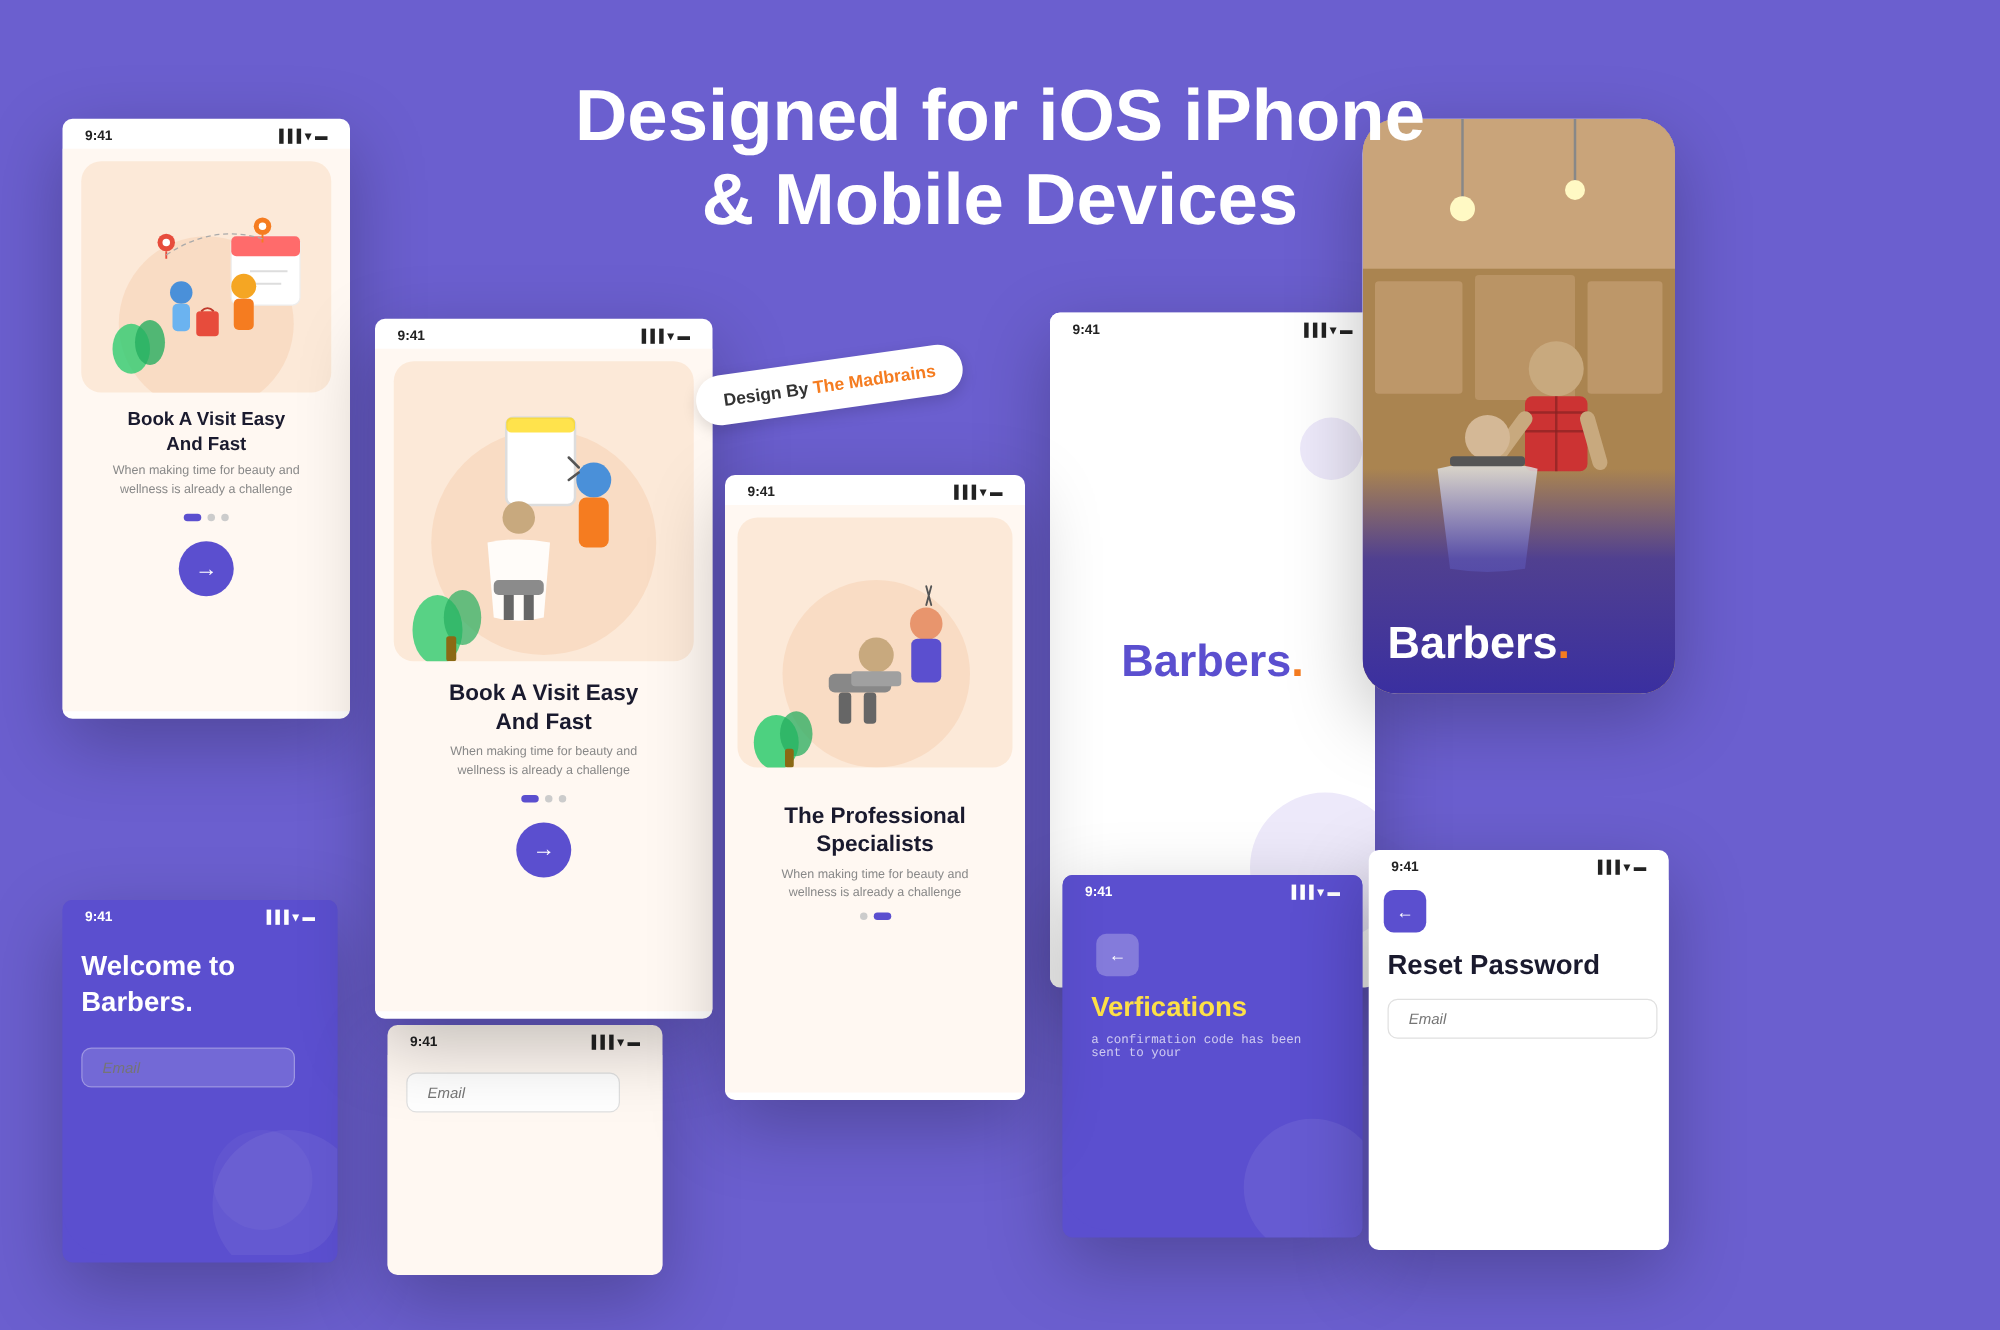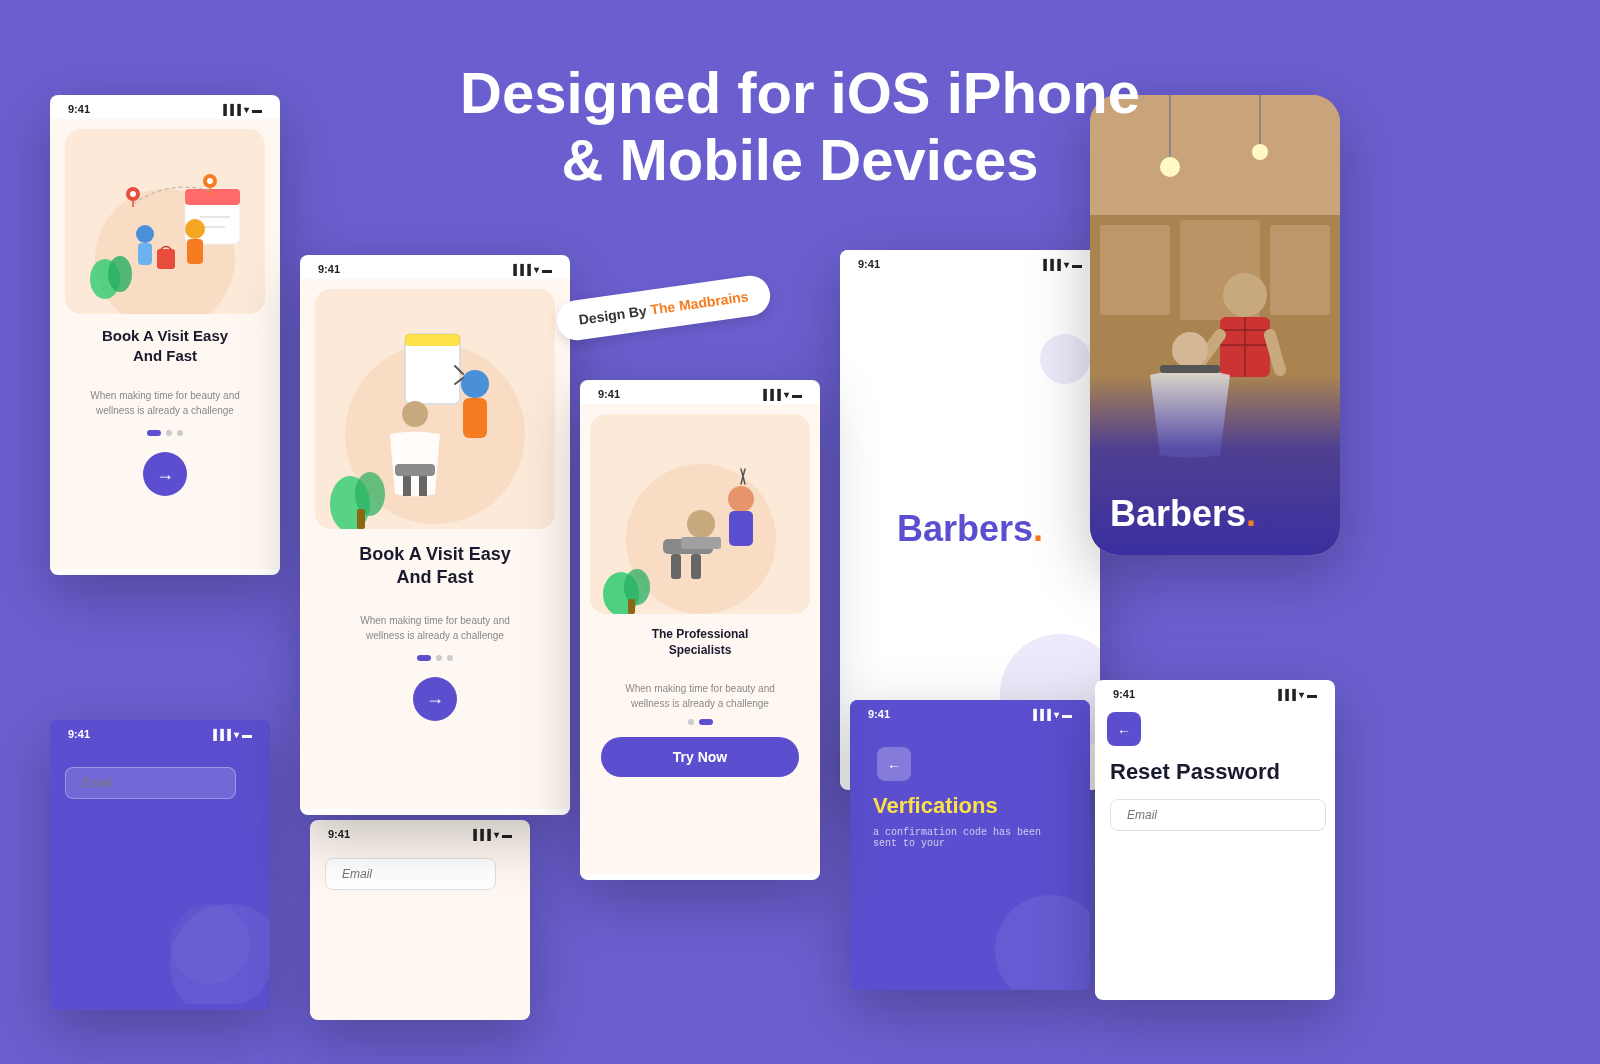--- a/index.html
+++ b/index.html
@@ -187,21 +187,21 @@
       font-weight: 700;
       color: #1a1a2e;
       text-align: center;
       margin-top: 14px;
       line-height: 1.3;
     }
     .phone-text-sub {
       font-size: 10px;
       color: #888;
       text-align: center;
-      margin-top: 23px;
+      margin-top: 4px;
       line-height: 1.5;
     }
 
     .dots {
       display: flex;
       gap: 5px;
       margin-top: 12px;
       justify-content: center;
     }
     .dot {
@@ -524,29 +524,28 @@
         <circle cx="148" cy="80" r="13" fill="#e8956d"></circle>
         <rect x="136" y="92" width="24" height="35" rx="5" fill="#5b4fcf"></rect>
 
         <path d="M148 65 L152 50 M152 65 L148 50" stroke="#555" stroke-width="1.5" stroke-linecap="round"></path>
 
         <ellipse cx="28" cy="175" rx="18" ry="22" fill="#2ecc71" opacity="0.85"></ellipse>
         <ellipse cx="44" cy="168" rx="13" ry="18" fill="#27ae60" opacity="0.75"></ellipse>
         <rect x="35" y="180" width="7" height="15" rx="2" fill="#8b6914"></rect>
       </svg>
     </div>
-    <div class="phone-text-title" style="white-space:pre-line; font-size:12px; margin-top:13px;">The Professional
+    <div class="phone-text-title" style="white-space:pre-line; font-size:18px; margin-top:27px;">The Professional
 Specialists</div>
     <div class="phone-text-sub" style="white-space:pre-line;">When making time for beauty and
 wellness is already a challenge</div>
     <div class="dots" style="margin-top:8px;">
       <div class="dot"></div>
       <div class="dot active"></div>
     </div>
-    <button class="try-now-btn">Try Now</button>
   </div>
 </div>
 
 <div class="phone phone-4">
   <div class="phone-status" style="background:white;">
     <span>9:41</span>
     <div class="status-icons">
       <span>▐▐▐</span>
       <span>▾</span>
       <span>▬</span>
@@ -614,20 +613,22 @@
     <div class="status-icons">
       <span>▐▐▐</span>
       <span>▾</span>
       <span>▬</span>
     </div>
   </div>
   <div class="phone6-body">
     
     <div class="deco-circle" style="width:120px;height:120px;bottom:-20px;right:-20px;background:rgba(255,255,255,0.06);"></div>
     <div class="deco-circle" style="width:80px;height:80px;bottom:20px;right:20px;background:rgba(255,255,255,0.04);"></div>
+    <div style="color:white;font-size:22px;font-weight:800;line-height:1.3;margin-bottom:14px;">Welcome to
+Barbers.</div>
     <input class="phone-input" type="text" style="background: rgba(255, 255, 255, 0.15); border: 1px solid rgba(255, 255, 255, 0.3); color: rgba(255, 255, 255, 0.7);" placeholder="Email">
   </div>
 </div>
 
 <div class="phone phone-7">
   <div class="phone-status">
     <span>9:41</span>
     <div class="status-icons">
       <span>▐▐▐</span>
       <span>▾</span>

